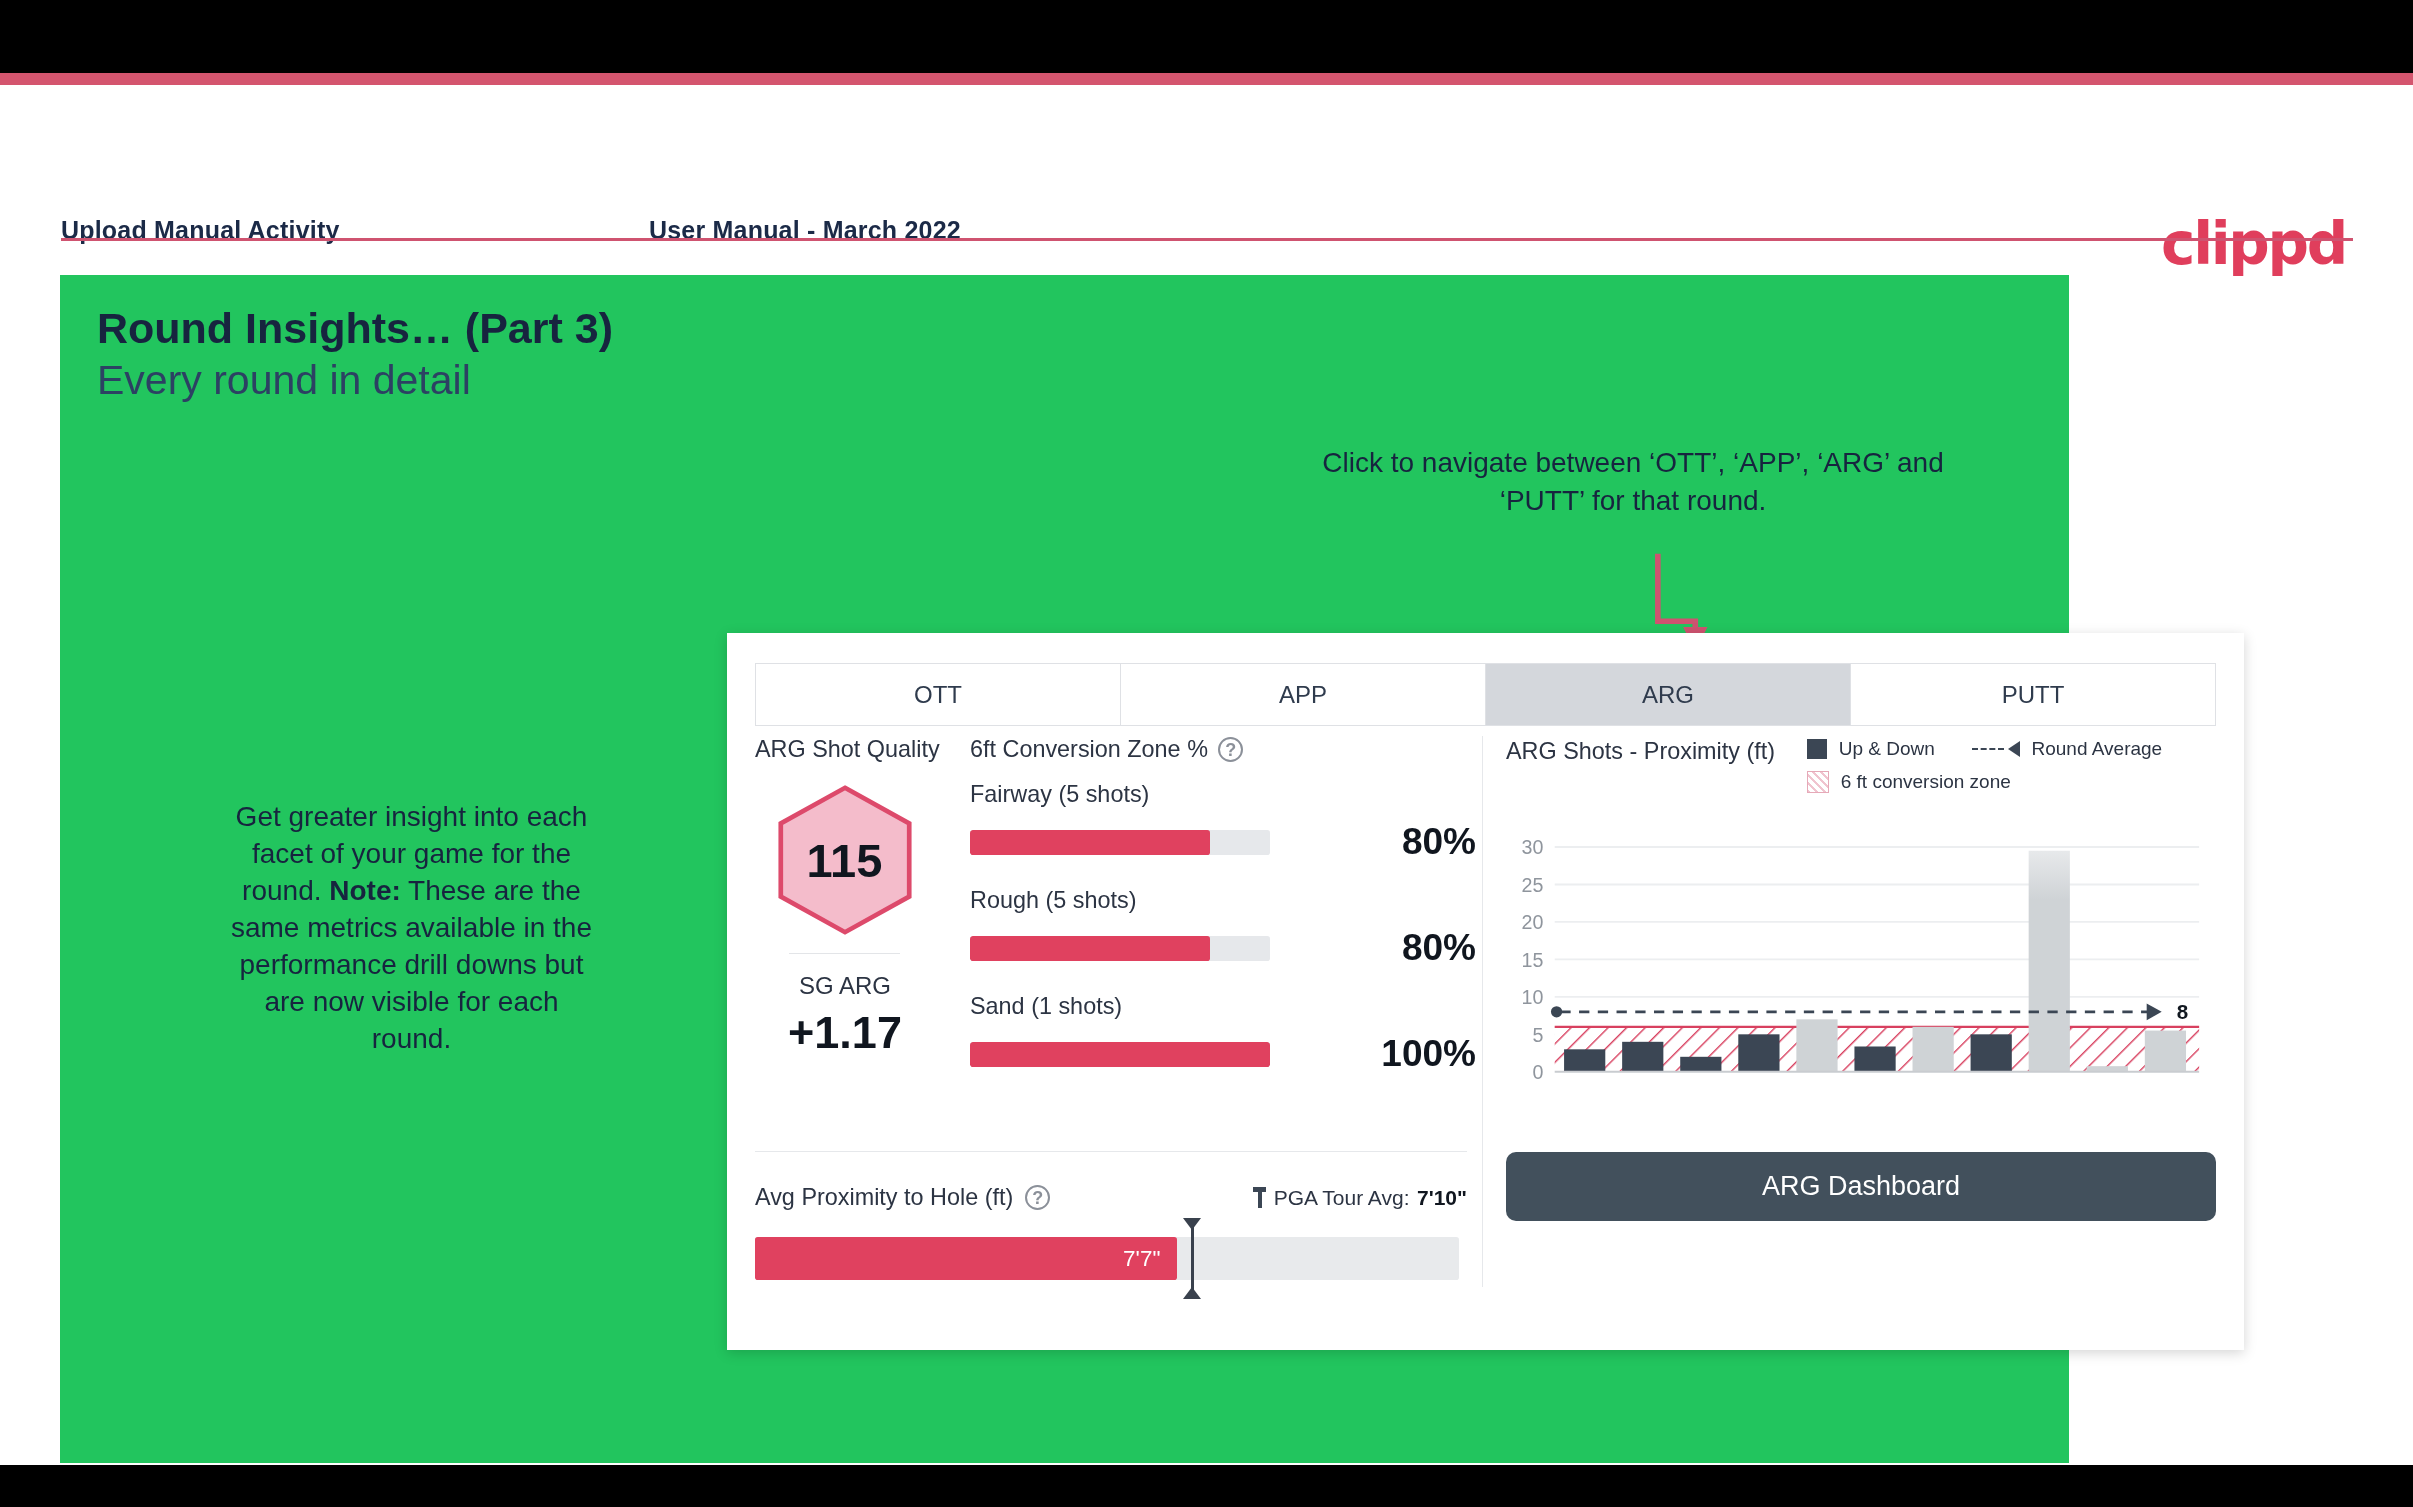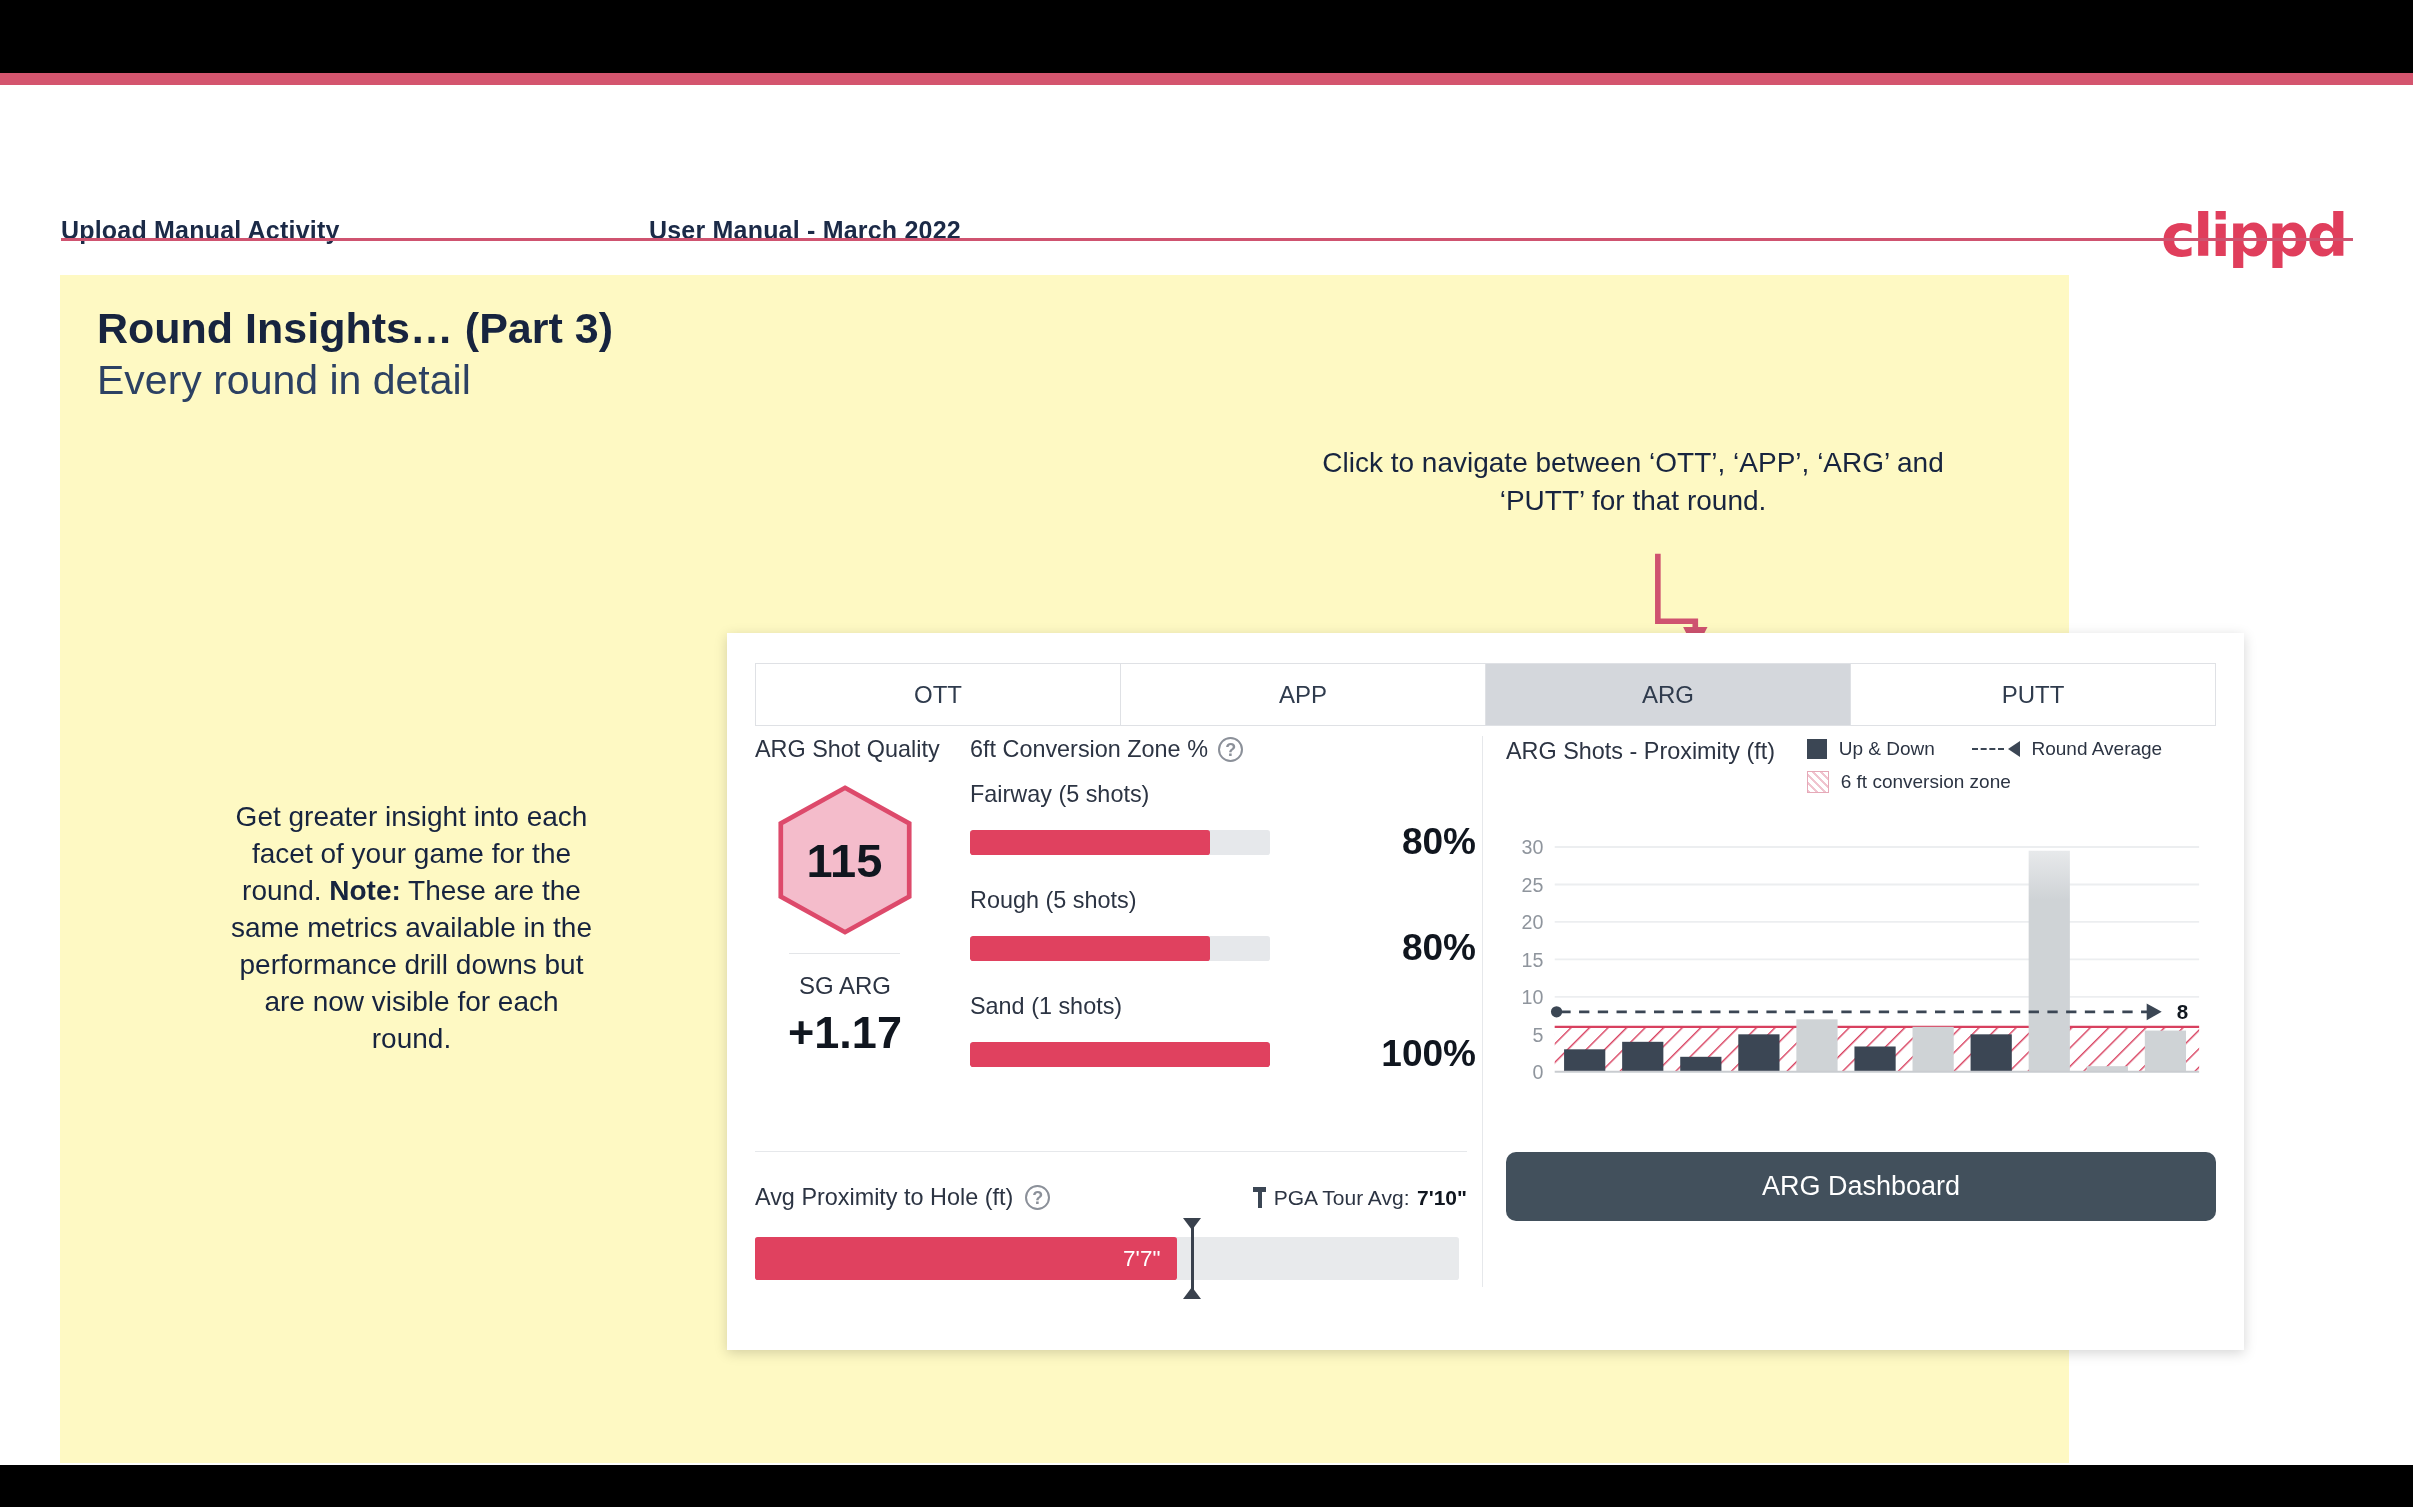--- a/index.html
+++ b/index.html
@@ -9,25 +9,25 @@
   
   .letterbox-top{position:absolute;left:0;top:0;width:2413px;height:73px;background:#000;}
   .accent-stripe{position:absolute;left:0;top:73px;width:2413px;height:12px;background:#d4556e;}
   .slide{position:absolute;left:0;top:85px;width:2413px;height:1380px;background:#fff;}
   .letterbox-bottom{position:absolute;left:0;top:1466px;width:2413px;height:42px;background:#000;}
 
   
   .hdr{position:absolute;left:0;top:0;width:2413px;height:178px;}
   .hdr-left{position:absolute;left:61px;top:131px;font-size:25px;color:#1b2a47;font-weight:600;letter-spacing:0.2px;}
   .hdr-mid{position:absolute;left:649px;top:131px;font-size:25px;color:#1b2a47;font-weight:600;letter-spacing:0.2px;}
-  .hdr-logo{position:absolute;right:67px;top:122px;font-size:58px;line-height:58px;color:#e03e5c;font-weight:800;letter-spacing:-2.3px;font-family:"DejaVu Sans",sans-serif;}
+  .hdr-logo{position:absolute;right:67px;top:130px;font-size:58px;line-height:58px;color:#e03e5c;font-weight:800;letter-spacing:-2.3px;font-family:"DejaVu Sans",sans-serif;}
   .hdr-rule{position:absolute;left:61px;top:153px;width:2292px;height:2.8px;background:#cf5370;}
 
   
-  .panel{position:absolute;left:60px;top:190px;width:2009px;height:1188px;background:#fef9c3;}
+  .panel{position:absolute;left:60px;top:190px;width:2009px;height:1188px;background:#22c55e;}
 
   .title{position:absolute;left:37px;top:28px;}
   .title h1{margin:0;font-size:43px;line-height:51px;color:#17243f;font-weight:700;}
   .title h2{margin:1.9px 0 0 0;font-size:41px;line-height:49px;color:#2c4163;font-weight:400;}
 
   .blurb{position:absolute;left:164px;top:523px;width:375px;text-align:center;font-size:28px;line-height:37px;color:#17243f;}
   .blurb b{font-weight:700;}
 
   .callout{position:absolute;left:1250px;top:169px;width:646px;text-align:center;font-size:28px;line-height:38px;color:#17243f;}
 

